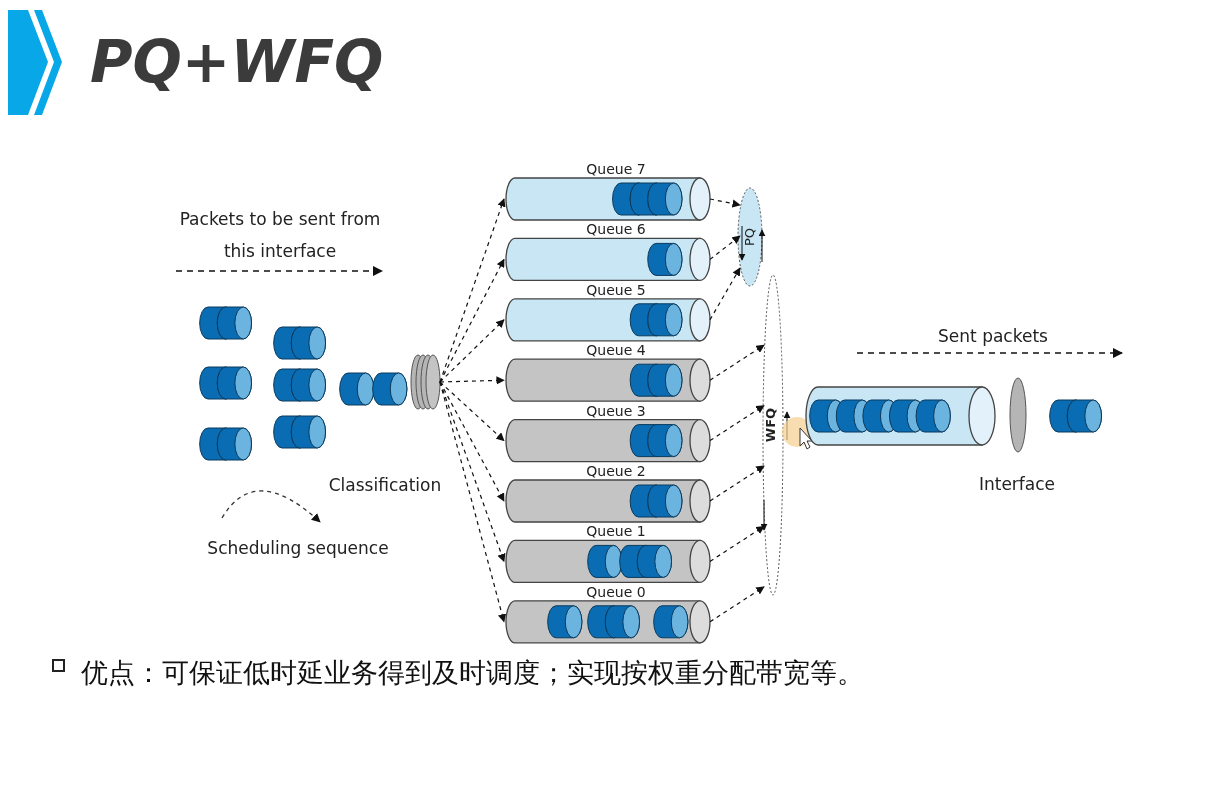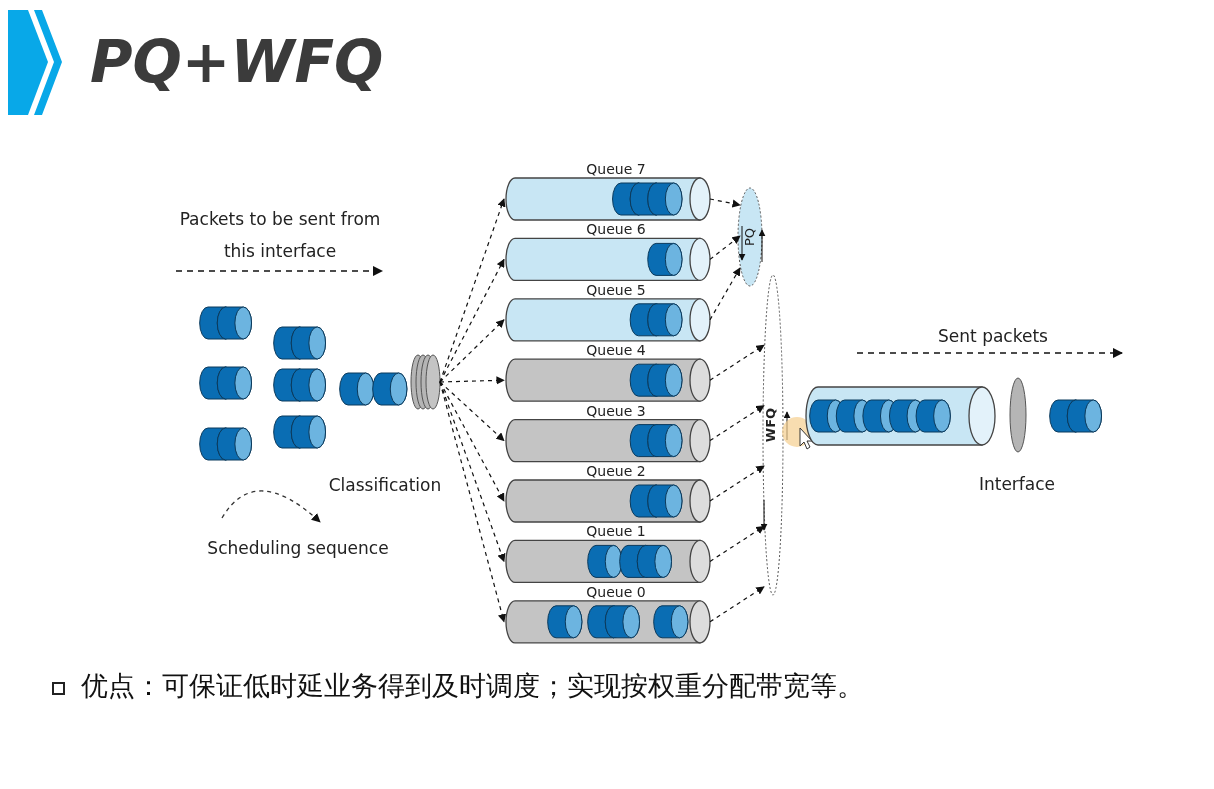--- a/index.html
+++ b/index.html
@@ -4,21 +4,21 @@
 <style>
   html, body { margin: 0; padding: 0; background: #ffffff; }
   body { width: 1214px; height: 789px; position: relative; overflow: hidden;
          font-family: "DejaVu Sans", "Liberation Sans", sans-serif; }
   #title-bar { position: absolute; left: 8px; top: 0; width: 1214px; height: 125px; font-style: italic; }
   #slide-title { position: absolute; left: 82px; top: 28px; font-size: 58px; font-weight: bold;
                  color: #3b3b3b; letter-spacing: 0px; font-family: "DejaVu Sans", sans-serif; }
   #diagram { position: absolute; left: 0; top: 0; width: 1214px; height: 650px; }
   .lbl { font-family: "DejaVu Sans", sans-serif; fill: #222; }
   .bullets { position: absolute; left: 52px; top: 655px; width: 1150px; }
-  .bullet { position: relative; height: 62px; display: flex; align-items: center; }
+  .bullet { position: relative; height: 62px; display: flex; }
   .bullet-marker { width: 9px; height: 9px; border: 2px solid #222; margin-right: 16px; margin-top: 4px; }
   .bullet-text { font-size: 27px; color: #111; font-family: "DejaVu Sans", sans-serif; }
 </style>
 </head>
 <body>
 
 <div id="title-bar">
   <svg width="70" height="125" style="position:absolute;left:0;top:0;">
     <polygon points="0,10 20,10 40,62 20,115 0,115" fill="#08a8e8"></polygon>
     <polygon points="26,10 34,10 54,62 34,115 26,115 46,62" fill="#08a8e8"></polygon>

